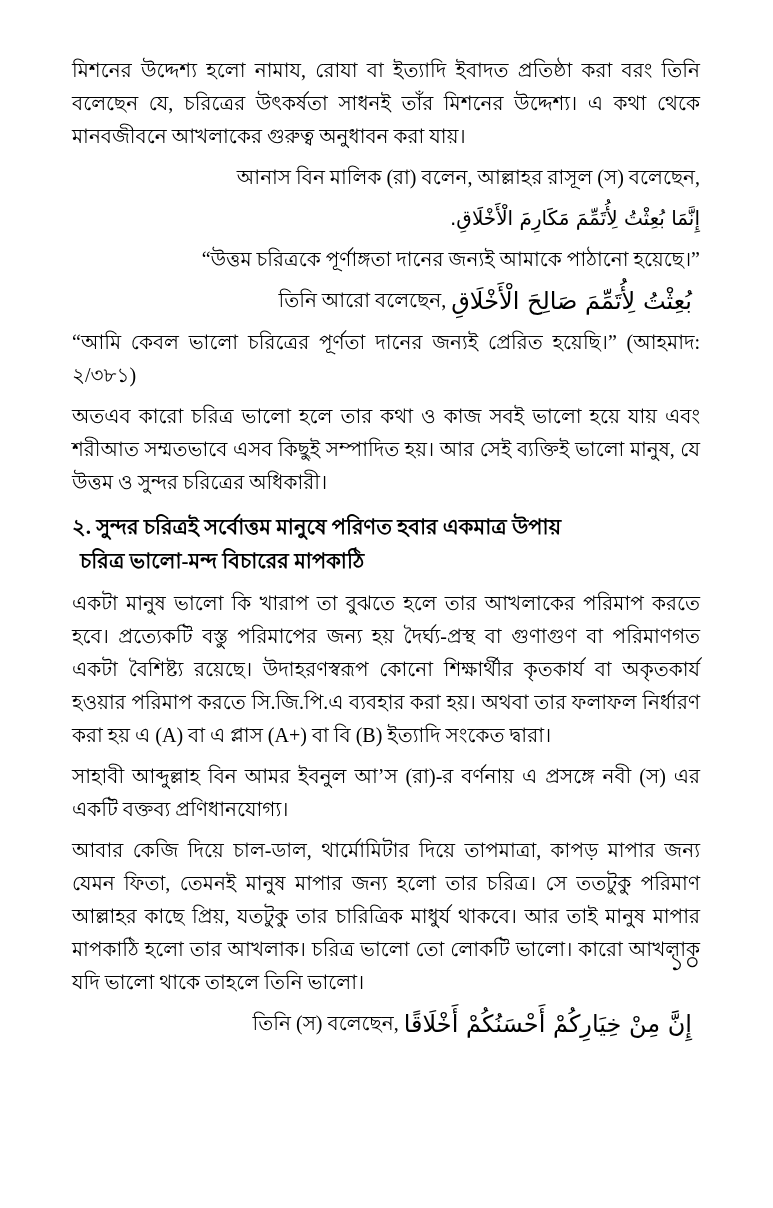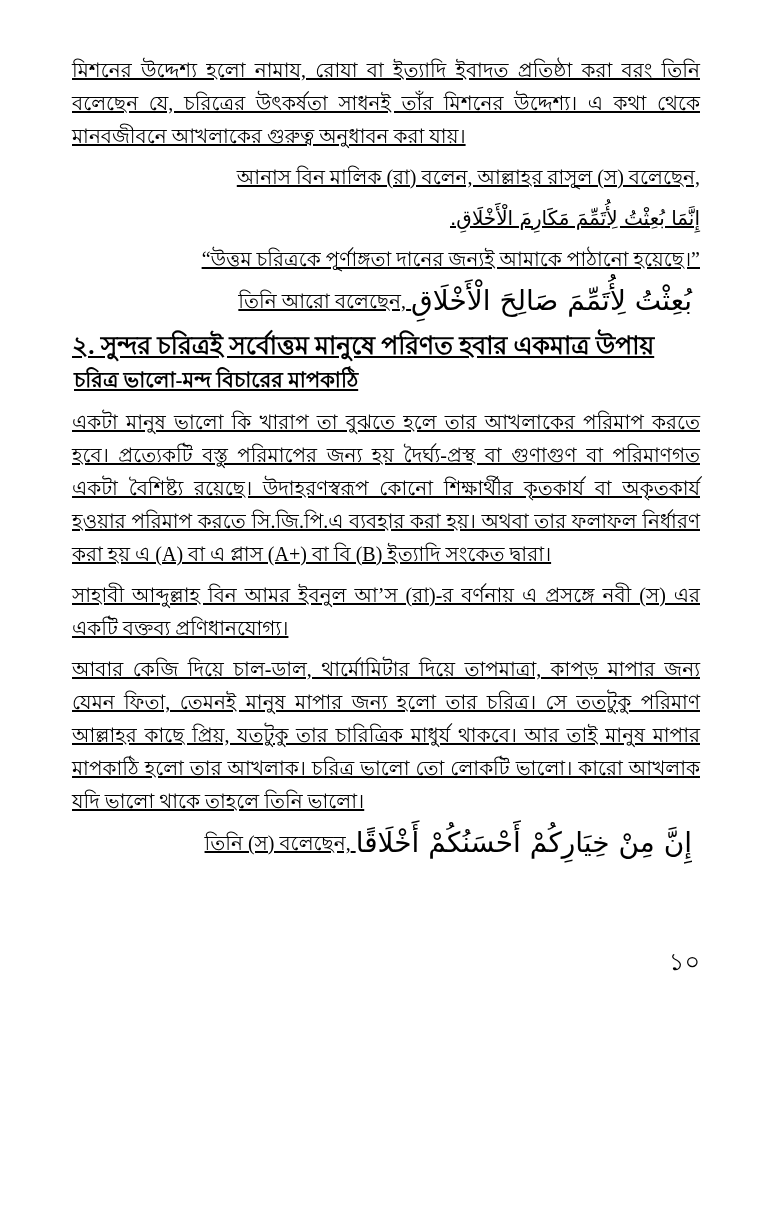--- a/index.html
+++ b/index.html
@@ -10,21 +10,20 @@
   .page {
     position: relative;
     width: 773px;
     height: 1056px;
     background: #ffffff;
     color: #000000;
     box-sizing: border-box;
     padding: 54px 73px 0 72px;
     font-family: "Liberation Serif", "DejaVu Serif", serif;
     overflow: hidden;
-    text-decoration: underline;
   }
   .body-text p {
     font-size: 20px;
     line-height: 33px;
     text-align: justify;
     margin: 0 0 8px 0;
   }
   .body-text p.no-justify {
     text-align: right;
   }
@@ -34,35 +33,35 @@
     font-family: "DejaVu Sans", sans-serif;
     font-size: 24px;
     line-height: 40px;
     margin: 2px 0 8px 0 !important;
   }
   .arabic-inline {
     direction: rtl;
     unicode-bidi: isolate;
     display: inline-block;
     font-family: "DejaVu Sans", sans-serif;
-    font-size: 28px;
+    font-size: 24px;
     margin-right: 8px;
     vertical-align: -2px;
   }
   h2.section-heading {
-    font-size: 25px;
+    font-size: 21px;
     font-weight: bold;
     line-height: 32px;
     margin: 12px 0 2px 0;
   }
   h3.section-subheading {
     font-size: 21px;
     font-weight: bold;
     line-height: 32px;
-    margin: 0 0 10px 2px;
+    margin: 0 0 10px 8px;
   }
   .page-footer {
     position: absolute;
     left: 72px;
     right: 73px;
     bottom: 73px;
     display: flex;
     justify-content: flex-end;
     align-items: baseline;
     font-size: 24px;
@@ -81,21 +80,23 @@
     <p class="arabic-center" dir="rtl">إِنَّمَا بُعِثْتُ لِأُتَمِّمَ مَكَارِمَ الْأَخْلَاقِ.</p>
 
     <p class="no-justify">“উত্তম চরিত্রকে পূর্ণাঙ্গতা দানের জন্যই আমাকে পাঠানো হয়েছে।”</p>
 
 
     <p class="no-justify">
       <span>তিনি আরো বলেছেন,</span>
       <span class="arabic-inline" dir="rtl">بُعِثْتُ لِأُتَمِّمَ صَالِحَ الْأَخْلَاقِ</span>
     </p>
 
+    <p>“আমি কেবল ভালো চরিত্রের পূর্ণতা দানের জন্যই প্রেরিত হয়েছি।” (আহমাদ: ২/৩৮১)</p>
 
+    <p>অতএব কারো চরিত্র ভালো হলে তার কথা ও কাজ সবই ভালো হয়ে যায় এবং শরীআত সম্মতভাবে এসব কিছুই সম্পাদিত হয়। আর সেই ব্যক্তিই ভালো মানুষ, যে উত্তম ও সুন্দর চরিত্রের অধিকারী।</p>
 
     <h2 class="section-heading">২. সুন্দর চরিত্রই সর্বোত্তম মানুষে পরিণত হবার একমাত্র উপায়</h2>
 
     <h3 class="section-subheading">চরিত্র ভালো-মন্দ বিচারের মাপকাঠি</h3>
 
     <p>একটা মানুষ ভালো কি খারাপ তা বুঝতে হলে তার আখলাকের পরিমাপ করতে হবে। প্রত্যেকটি বস্তু পরিমাপের জন্য হয় দৈর্ঘ্য-প্রস্থ বা গুণাগুণ বা পরিমাণগত একটা বৈশিষ্ট্য রয়েছে। উদাহরণস্বরূপ কোনো শিক্ষার্থীর কৃতকার্য বা অকৃতকার্য হওয়ার পরিমাপ করতে সি.জি.পি.এ ব্যবহার করা হয়। অথবা তার ফলাফল নির্ধারণ করা হয় এ (A) বা এ প্লাস (A+) বা বি (B) ইত্যাদি সংকেত দ্বারা।</p>
 
     <p>সাহাবী আব্দুল্লাহ বিন আমর ইবনুল আ’স (রা)-র বর্ণনায় এ প্রসঙ্গে নবী (স) এর একটি বক্তব্য প্রণিধানযোগ্য।</p>
 
     <p>আবার কেজি দিয়ে চাল-ডাল, থার্মোমিটার দিয়ে তাপমাত্রা, কাপড় মাপার জন্য যেমন ফিতা, তেমনই মানুষ মাপার জন্য হলো তার চরিত্র। সে ততটুকু পরিমাণ আল্লাহর কাছে প্রিয়, যতটুকু তার চারিত্রিক মাধুর্য থাকবে। আর তাই মানুষ মাপার মাপকাঠি হলো তার আখলাক। চরিত্র ভালো তো লোকটি ভালো। কারো আখলাক যদি ভালো থাকে তাহলে তিনি ভালো।</p>

